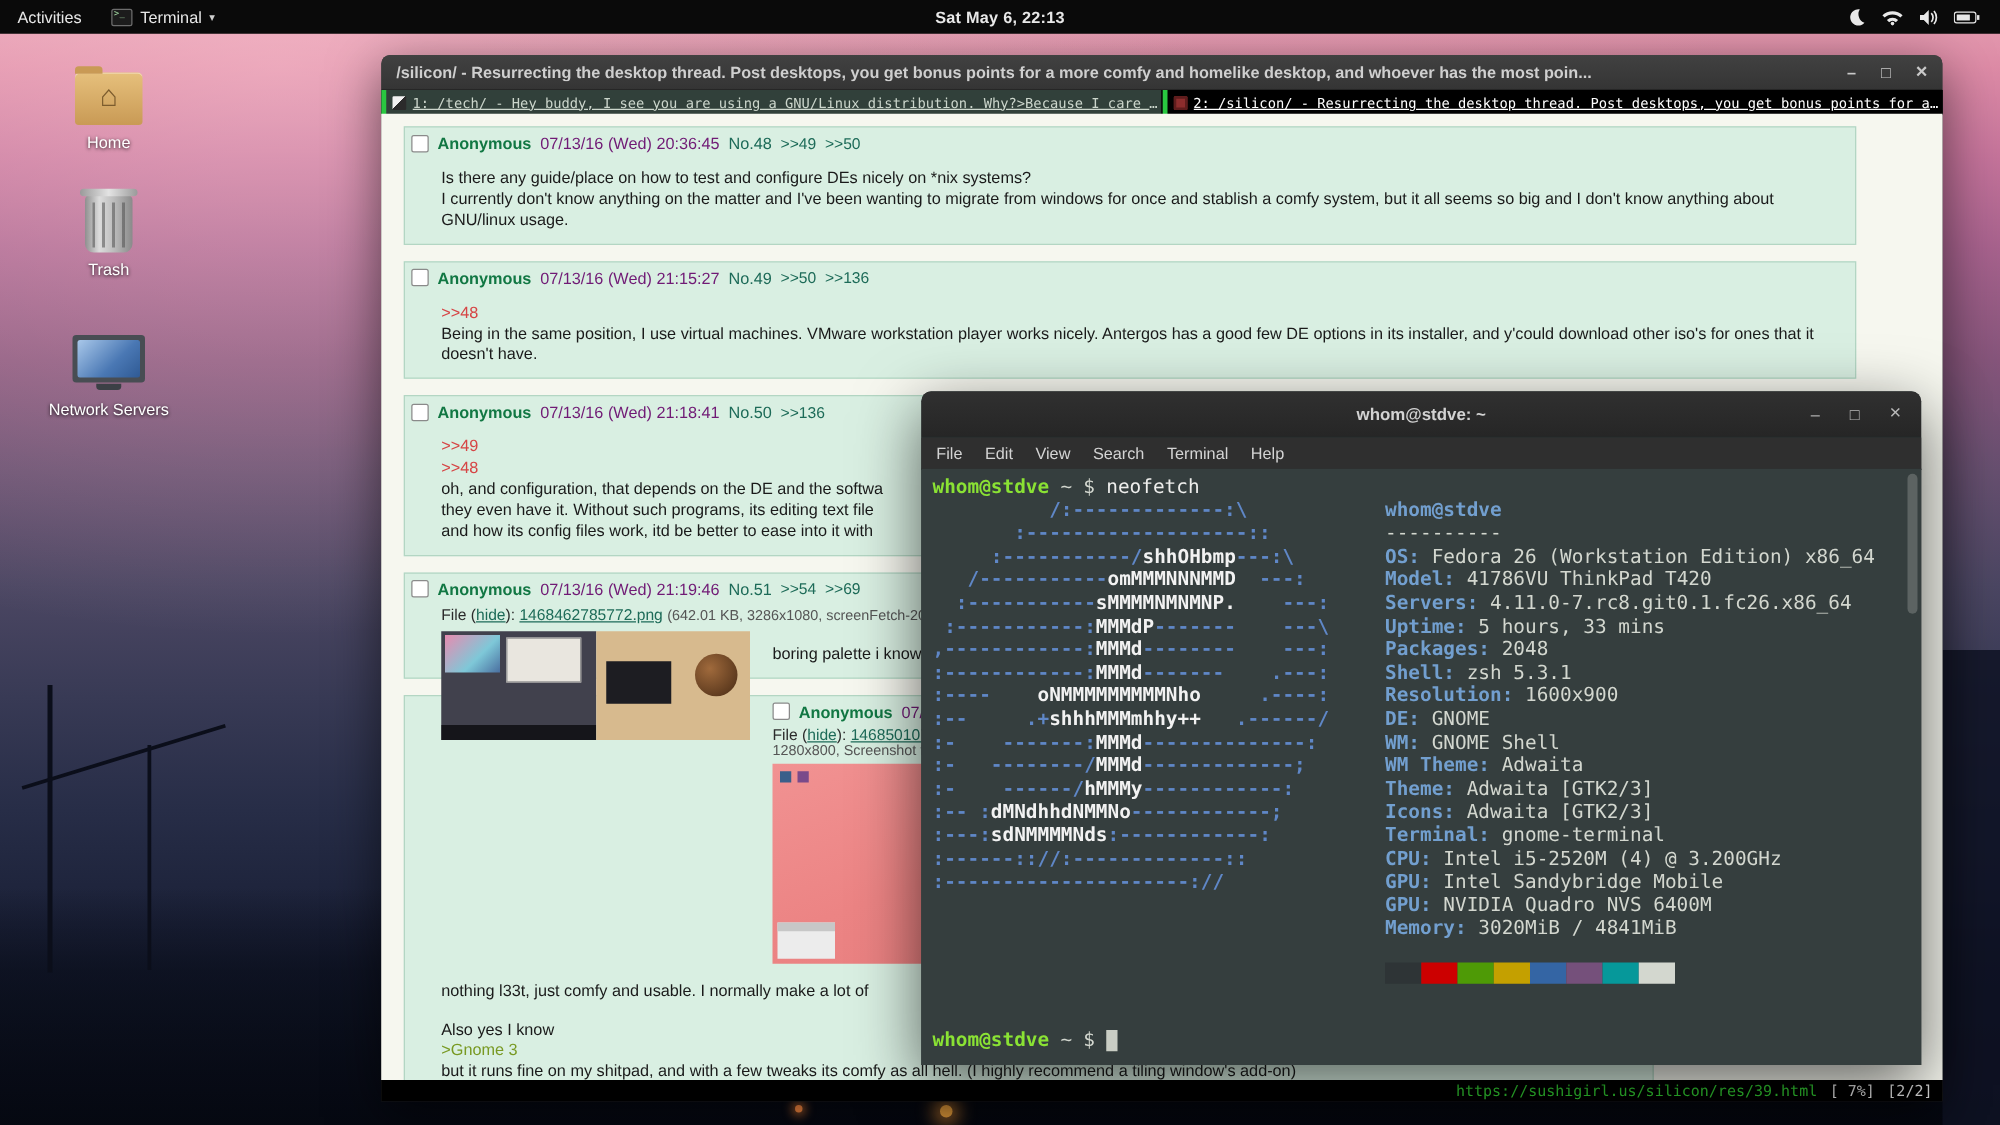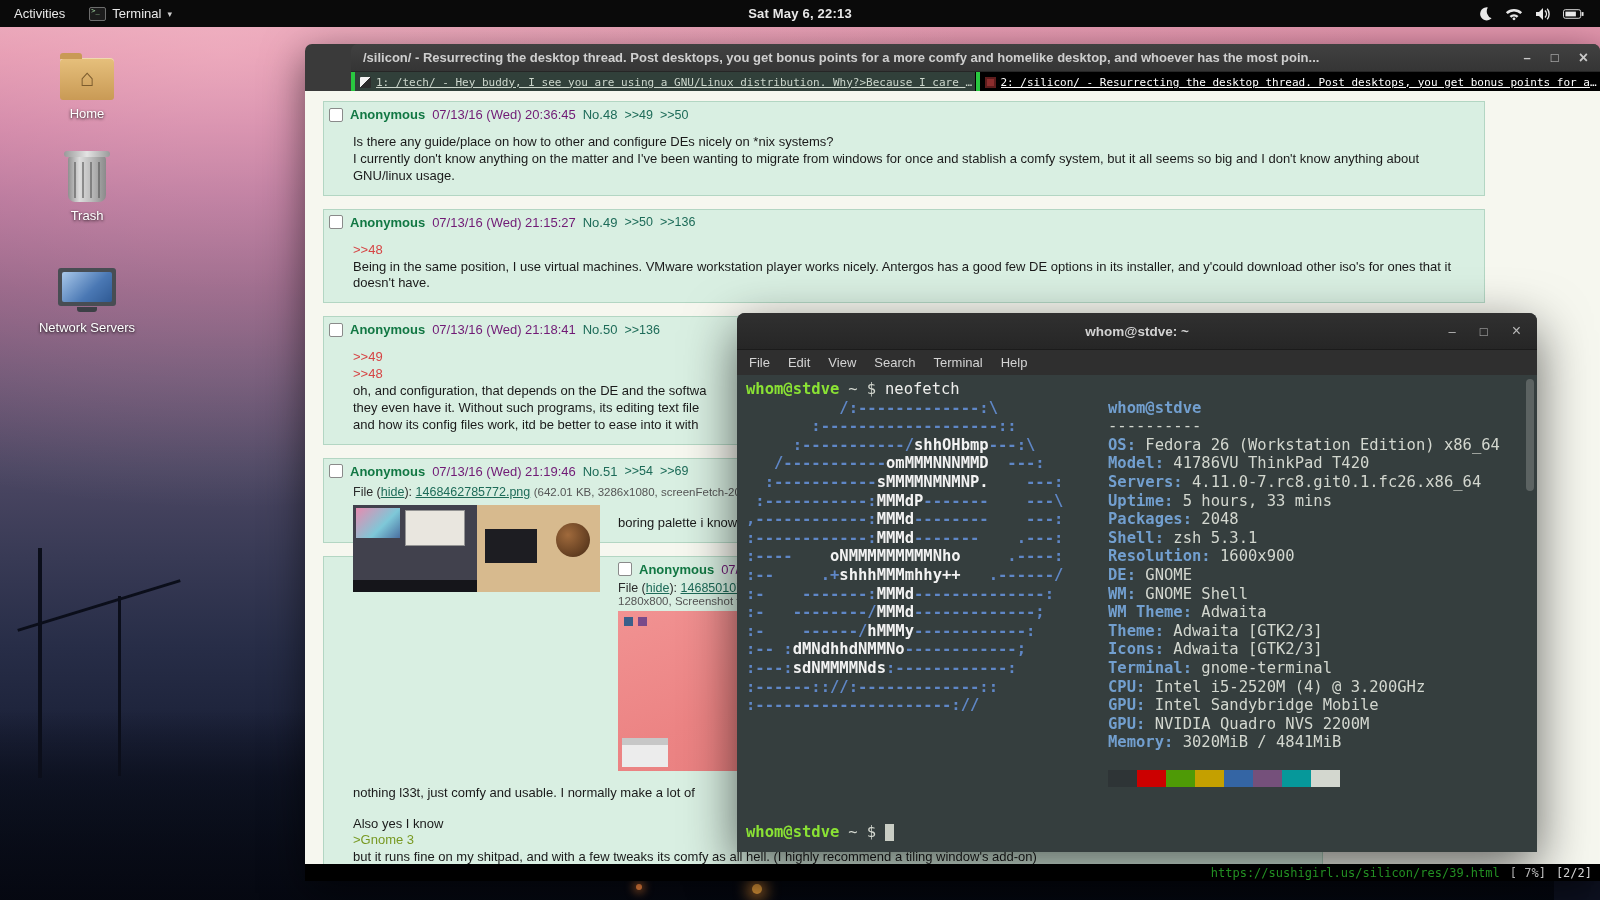--- a/index.html
+++ b/index.html
@@ -55,21 +55,21 @@
   .ic-net{width:58px;height:46px;margin:0 auto;position:relative;}
   .ic-net .mon{width:58px;height:38px;background:#484d53;border-radius:3px;position:relative;}
   .ic-net .scr{position:absolute;inset:4px;background:linear-gradient(135deg,#a9c8ea,#4a78b4 60%,#2f5a94);border-radius:2px;}
   .ic-net .stand{width:20px;height:5px;background:#3c4046;margin:1px auto 0;border-radius:0 0 3px 3px;}
 
   
   .wbtn{cursor:default;}
 
   
   .bwin{position:absolute;left:305px;top:44px;width:1249px;height:837px;z-index:10;
-    background:#3a3a3a;border-radius:7px 7px 0 0;box-shadow:0 12px 42px rgba(0,0,0,.55);padding-left:46px;}
+    background:#3a3a3a;border-radius:7px 7px 0 0;box-shadow:0 12px 42px rgba(0,0,0,.55);}
   .btitle{height:27px;display:flex;align-items:center;background:linear-gradient(#414141,#353535);
     border-radius:7px 7px 0 0;padding:0 12px;color:#cfcfcf;font-weight:bold;font-size:13px;border-bottom:1px solid #262626;}
   .btitle-text{flex:1;white-space:nowrap;overflow:hidden;}
   .wbtns{display:flex;gap:20px;color:#c9c9c9;font-size:13px;align-items:center;}
   .wbtns .close{font-size:16px;line-height:1;}
   .btabs{height:20px;display:flex;background:#141414;font-family:"DejaVu Sans Mono",monospace;font-size:11px;}
   .btab{width:50%;box-sizing:border-box;display:flex;align-items:center;gap:5px;overflow:hidden;
     white-space:nowrap;color:#ccd6cc;background:#31403a;border-right:1px solid #000;}
   .btab.sel{background:#000;color:#fff;}
   .tind{width:4px;height:100%;background:#29c840;flex:none;}
@@ -262,21 +262,21 @@
       <div class="post" style="width:1162px">
         <div class="pintro">
           <span class="pcheck"></span>
           <span class="pname">Anonymous</span>
           <span class="pdate">07/13/16 (Wed) 20:36:45</span>
           <span class="pno">No.48</span>
           <span class="bl">&gt;&gt;49</span>
           <span class="bl">&gt;&gt;50</span>
         </div>
         <div class="pbody">
-          <div>Is there any guide/place on how to other and configure DEs nicely on *nix systems?</div>
+          <div>Is there any guide/place on how to test and configure DEs nicely on *nix systems?</div>
           <div>I currently don't know anything on the matter and I've been wanting to migrate from windows for once and stablish a comfy system, but it all seems so big and I don't know anything about GNU/linux usage.</div>
         </div>
       </div>
 
       <div class="post" style="width:1162px">
         <div class="pintro">
           <span class="pcheck"></span>
           <span class="pname">Anonymous</span>
           <span class="pdate">07/13/16 (Wed) 21:15:27</span>
           <span class="pno">No.49</span>
@@ -431,21 +431,21 @@
               <div class="nf-line"><span class="lbl">Shell:</span><span class="val"> zsh 5.3.1</span></div>
               <div class="nf-line"><span class="lbl">Resolution:</span><span class="val"> 1600x900</span></div>
               <div class="nf-line"><span class="lbl">DE:</span><span class="val"> GNOME</span></div>
               <div class="nf-line"><span class="lbl">WM:</span><span class="val"> GNOME Shell</span></div>
               <div class="nf-line"><span class="lbl">WM Theme:</span><span class="val"> Adwaita</span></div>
               <div class="nf-line"><span class="lbl">Theme:</span><span class="val"> Adwaita [GTK2/3]</span></div>
               <div class="nf-line"><span class="lbl">Icons:</span><span class="val"> Adwaita [GTK2/3]</span></div>
               <div class="nf-line"><span class="lbl">Terminal:</span><span class="val"> gnome-terminal</span></div>
               <div class="nf-line"><span class="lbl">CPU:</span><span class="val"> Intel i5-2520M (4) @ 3.200GHz</span></div>
               <div class="nf-line"><span class="lbl">GPU:</span><span class="val"> Intel Sandybridge Mobile</span></div>
-              <div class="nf-line"><span class="lbl">GPU:</span><span class="val"> NVIDIA Quadro NVS 2200M</span></div>
+              <div class="nf-line"><span class="lbl">GPU:</span><span class="val"> NVIDIA Quadro NVS 6400M</span></div>
               <div class="nf-line"><span class="lbl">Memory:</span><span class="val"> 3020MiB / 4841MiB</span></div>
             </div>
           <div class="nf-palette" id="nf-palette">
               <div style="background: rgb(46, 52, 54);"></div>
               <div style="background: rgb(204, 0, 0);"></div>
               <div style="background: rgb(78, 154, 6);"></div>
               <div style="background: rgb(196, 160, 0);"></div>
               <div style="background: rgb(52, 101, 164);"></div>
               <div style="background: rgb(117, 80, 123);"></div>
               <div style="background: rgb(6, 152, 154);"></div>

